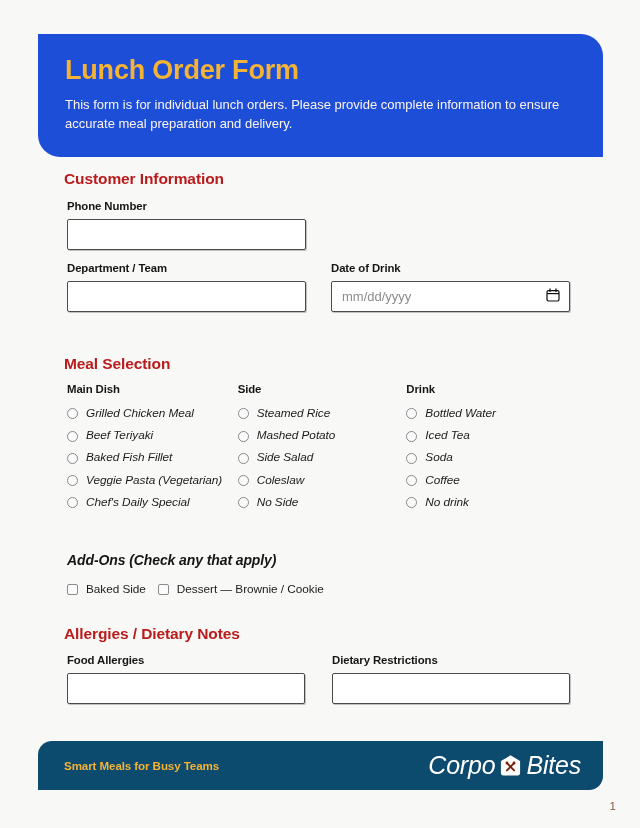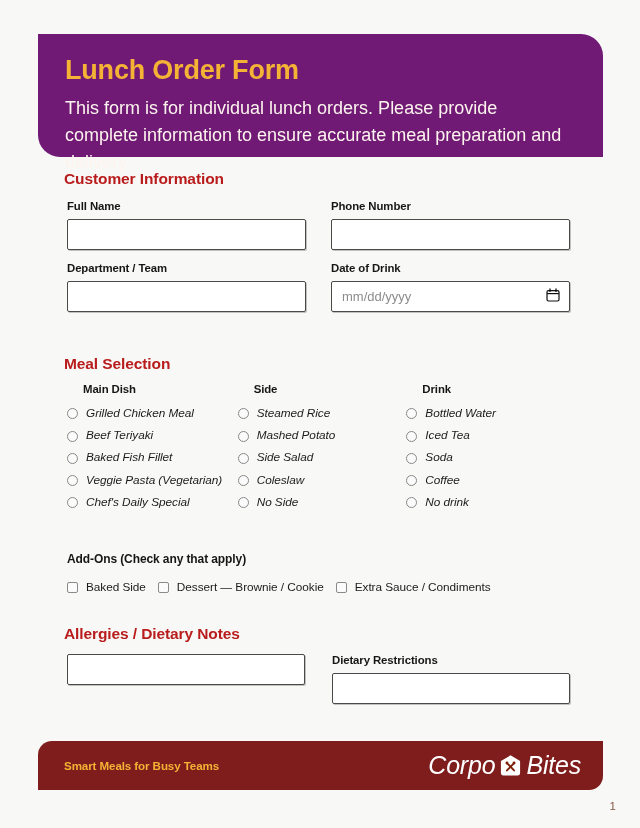--- a/index.html
+++ b/index.html
@@ -24,35 +24,35 @@
     background: #f8f8f6;
   }
 
   
   .header {
     position: absolute;
     left: 38px;
     top: 34px;
     width: 565px;
     height: 123px;
-    background: #701a75;
+    background: #1d4ed8;
     border-radius: 0 22px 0 22px;
     box-sizing: border-box;
     padding: 22px 30px 0 27px;
   }
   .header-title {
     font-size: 27px;
     font-weight: bold;
     color: #f5b335;
     letter-spacing: -0.2px;
     margin: 0 0 9px 0;
     line-height: 1.1;
   }
   .header-sub {
-    font-size: 18px;
+    font-size: 13px;
     color: #fdf4ee;
     line-height: 1.5;
     margin: 0;
     max-width: 500px;
     font-weight: normal;
   }
 
   
   .section-title {
     position: absolute;
@@ -123,21 +123,20 @@
     display: flex;
   }
   .meal-col { width: 175px; }
   .meal-col:nth-child(2) { width: 173px; }
   .col-head {
     font-size: 11.4px;
     font-weight: bold;
     color: #161616;
     margin-bottom: 13px;
     letter-spacing: -0.1px;
-    margin-left: 16px;
   }
   .opt-row {
     display: flex;
     align-items: center;
     margin-bottom: 10.4px;
     line-height: 1;
     font-style: italic;
   }
   .radio {
     width: 11px;
@@ -156,25 +155,26 @@
   }
 
   
   .addons {
     position: absolute;
     left: 67px;
     top: 552px;
     width: 510px;
   }
   .addons-head {
-    font-size: 12px;
+    font-size: 14px;
     font-weight: bold;
     color: #161616;
     margin-bottom: 14px;
     letter-spacing: -0.1px;
+    font-style: italic;
   }
   .addons-row { display: flex; align-items: center; }
   .check-item { display: flex; align-items: center; }
   .check-item + .check-item { margin-left: 12px; }
   .checkbox {
     width: 11px;
     height: 11px;
     border: 1.3px solid #8a8a8a;
     border-radius: 2px;
     background: #fbfbfb;
@@ -195,21 +195,21 @@
   .allergy-col { width: 238px; }
   .allergy-col .text-input { height: 31px; }
 
   
   .footer {
     position: absolute;
     left: 38px;
     top: 741px;
     width: 565px;
     height: 49px;
-    background: #7f1d1d;
+    background: #0c4a6e;
     border-radius: 14px 0 14px 0;
     display: flex;
     align-items: center;
     justify-content: space-between;
     box-sizing: border-box;
     padding: 0 22px 0 26px;
   }
   .footer-tag {
     font-size: 11.6px;
     font-weight: bold;
@@ -245,24 +245,20 @@
 
   <div class="header">
     <div class="header-title">Lunch Order Form</div>
     <div class="header-sub">This form is for individual lunch orders. Please provide complete information to ensure accurate meal preparation and delivery.</div>
   </div>
 
   <div class="section-title" style="left:64px; top:170px;">Customer Information</div>
 
   <div class="cust-grid">
     <div class="grid-row">
-      <div class="grid-col">
-        <label class="field-label">Full Name</label>
-        <input class="text-input" type="text" placeholder="" style="">
-      </div>
       <div class="grid-col right">
         <label class="field-label">Phone Number</label>
         <input class="text-input" type="text" placeholder="" style="">
       </div>
     </div>
     <div class="grid-row">
       <div class="grid-col">
         <label class="field-label">Department / Team</label>
         <input class="text-input" type="text" placeholder="" style="">
       </div>
@@ -365,31 +361,28 @@
     <div class="addons-head">Add-Ons (Check any that apply)</div>
     <div class="addons-row">
       <div class="check-item">
         <span class="checkbox"></span>
         <span class="opt-label">Baked Side</span>
       </div>
       <div class="check-item">
         <span class="checkbox"></span>
         <span class="opt-label">Dessert — Brownie / Cookie</span>
       </div>
-      <div class="check-item">
-        <span class="checkbox"></span>
-        <span class="opt-label">Extra Sauce / Condiments</span>
-      </div>
     </div>
   </div>
 
   <div class="section-title" style="left:64px; top:625px;">Allergies / Dietary Notes</div>
 
   <div class="allergy-grid">
     <div class="allergy-col">
+      <label class="field-label">Food Allergies</label>
       <input class="text-input" type="text" placeholder="" style="">
     </div>
     <div class="allergy-col">
       <label class="field-label">Dietary Restrictions</label>
       <input class="text-input" type="text" placeholder="" style="">
     </div>
   </div>
 
   <div class="footer">
     <div class="footer-tag">Smart Meals for Busy Teams</div>

